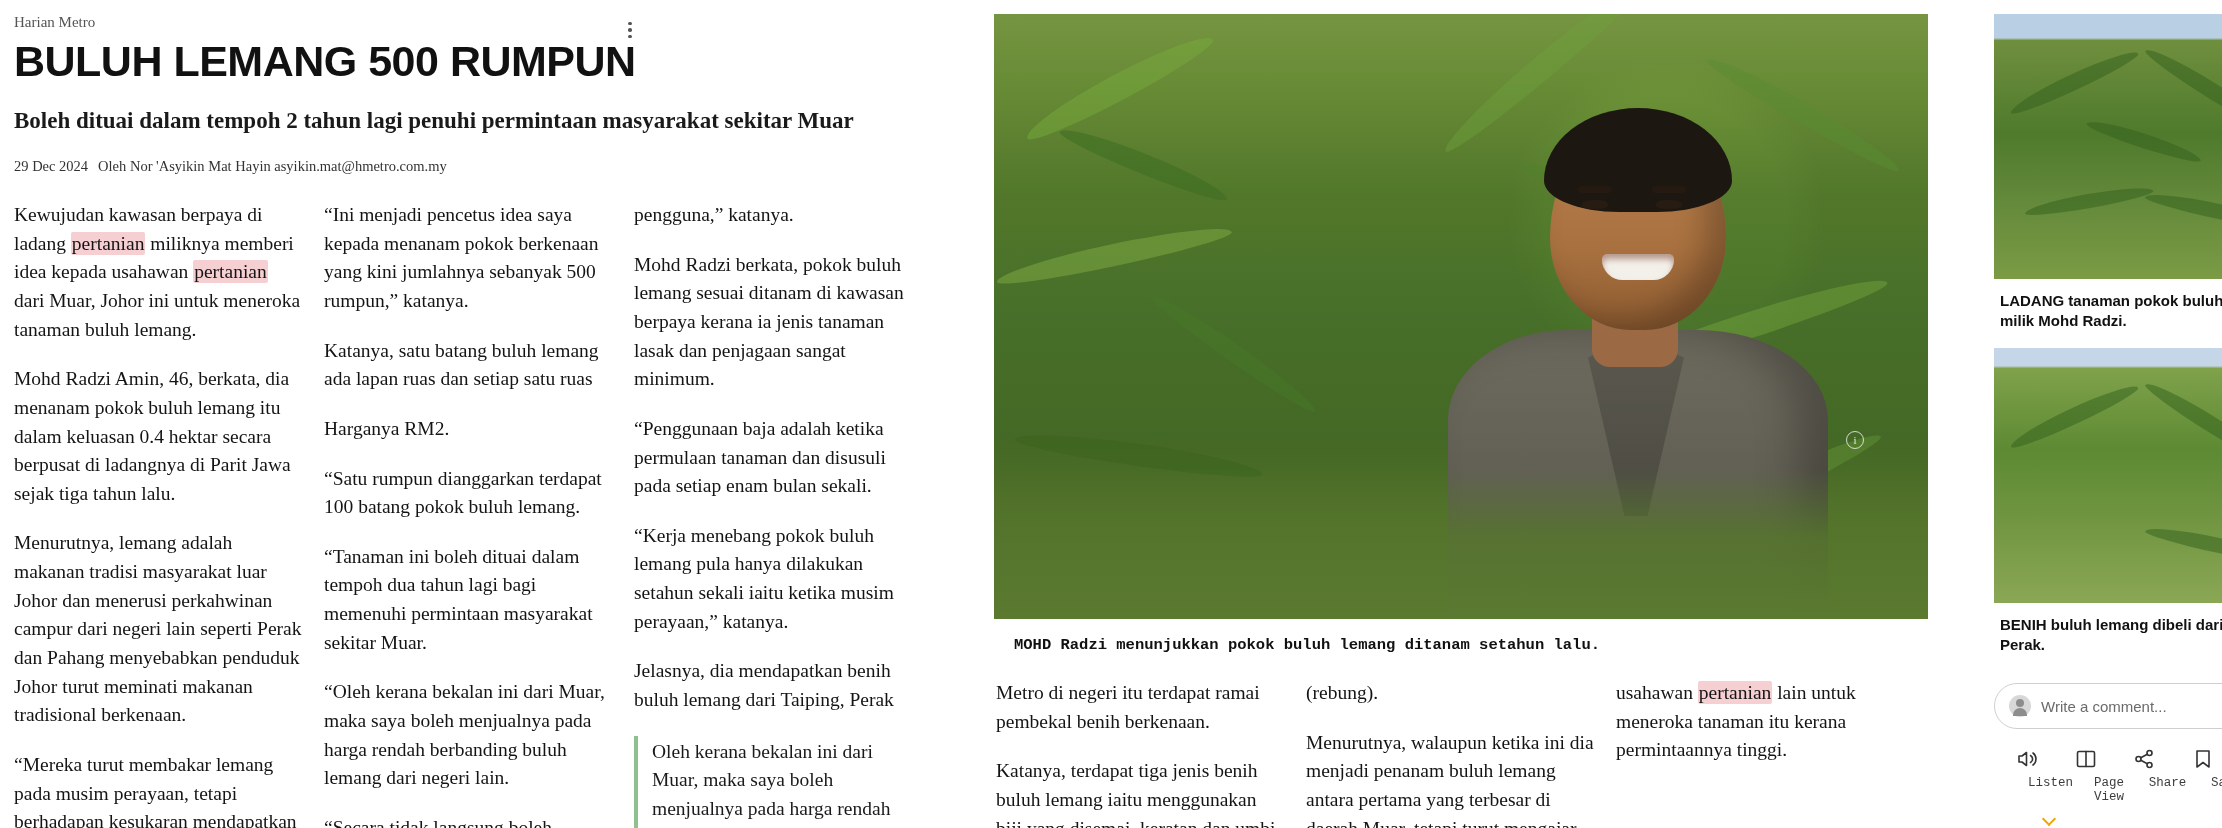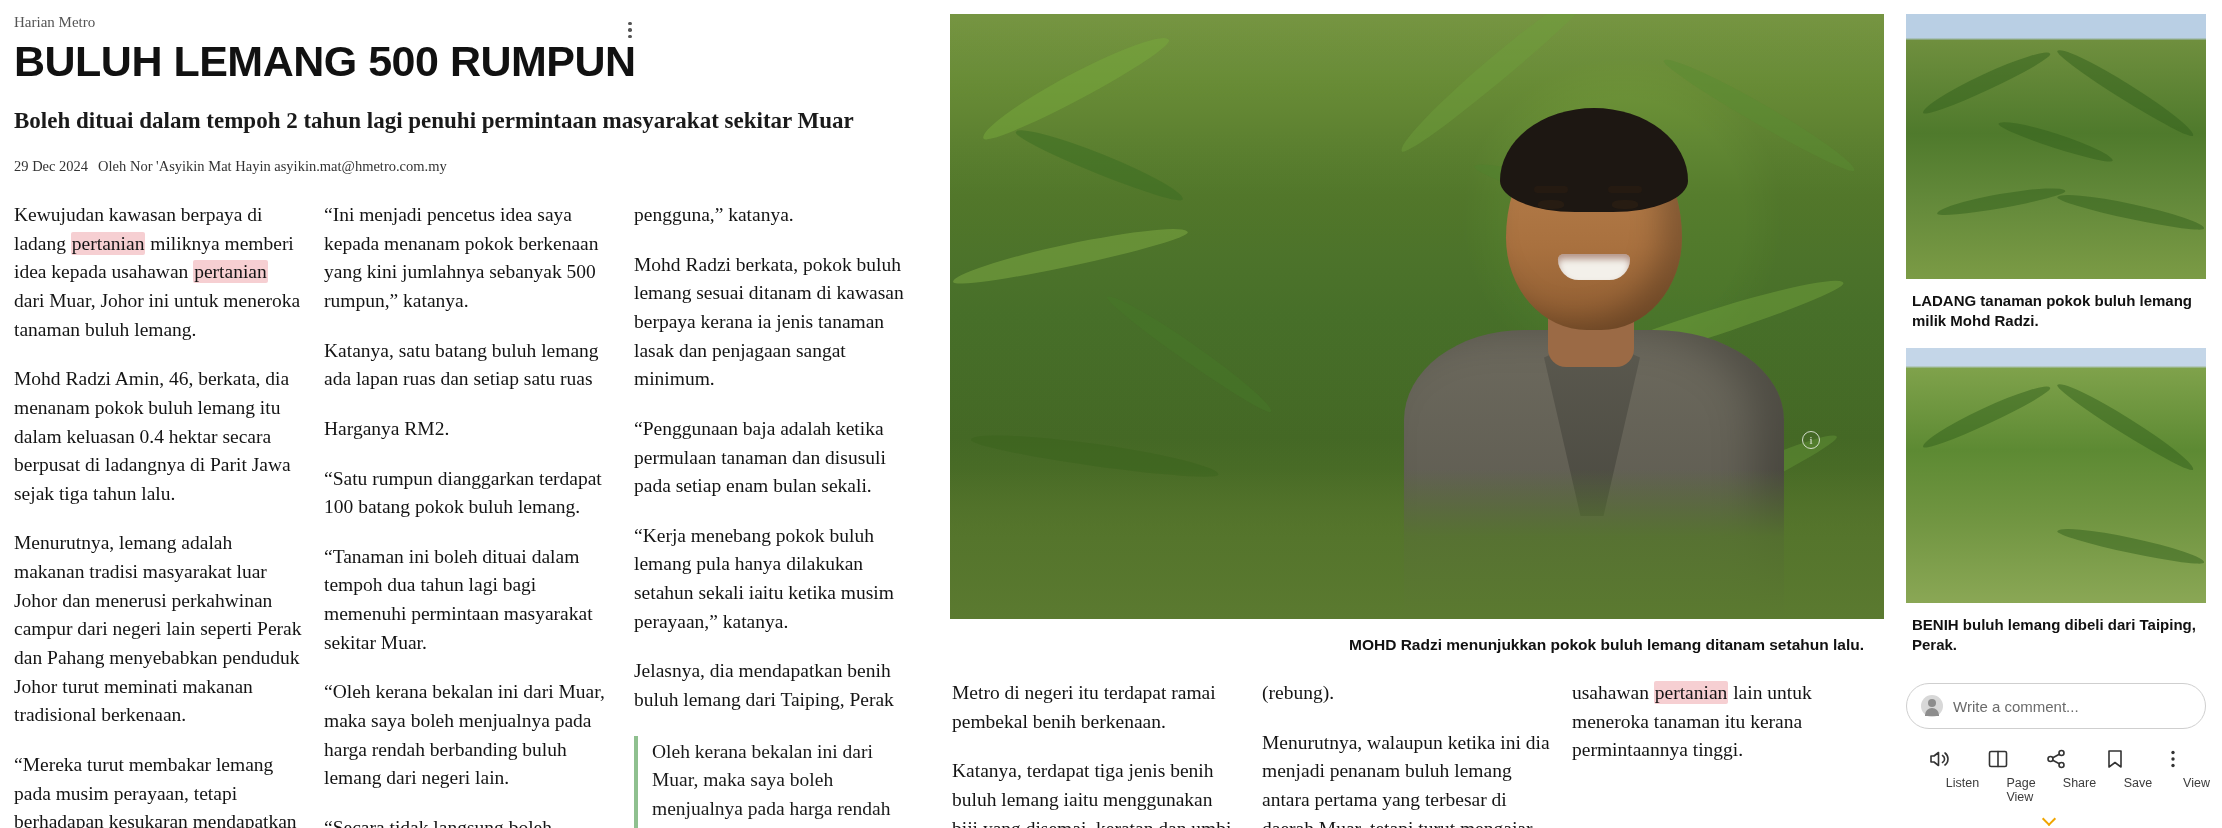--- a/index.html
+++ b/index.html
@@ -9,20 +9,21 @@
     background: #ffffff;
     font-family: "Liberation Sans", sans-serif;
     overflow: hidden;
   }
   .page {
     position: relative;
     width: 2222px; height: 828px;
     background: #fff;
     display: flex;
     flex-direction: row;
+    gap: 44px;
   }
 
   
   .article-col {
     width: 950px;
     flex: 0 0 950px;
     padding: 14px 18px 0 14px;
     position: relative;
   }
   .source-label {
@@ -236,22 +237,22 @@
     border: 1.5px solid rgba(255,255,255,0.75);
     border-radius: 50%;
     color: rgba(255,255,255,0.85);
     font-size: 11px;
     line-height: 16px;
     text-align: center;
     font-family: "Liberation Serif", serif;
   }
   .hero-caption {
     width: 934px;
-    text-align: right;
-    font-family: Liberation Sans, sans-serif;
+    text-align: left;
+    font-family: Liberation Mono, monospace;
     font-size: 15.5px;
     font-weight: bold;
     color: #111;
     padding: 16px 20px 18px 20px;
     line-height: 1.3;
   }
   .cols2 {
     display: flex;
     gap: 22px;
     padding: 6px 8px 0 2px;
@@ -351,21 +352,21 @@
   }
   .action {
     display: flex;
     flex-direction: column;
     align-items: center;
     gap: 5px;
     width: 58px;
     cursor: pointer;
   }
   .action .label {
-    font-family: Liberation Sans, sans-serif;
+    font-family: Liberation Mono, monospace;
     font-size: 12.5px;
     color: #3c3c3c;
     margin-left: 47px;
   }
   .icon-svg { display: block; }
 
   .scroll-hint {
     position: absolute;
     right: 166px;
     bottom: 2px;

